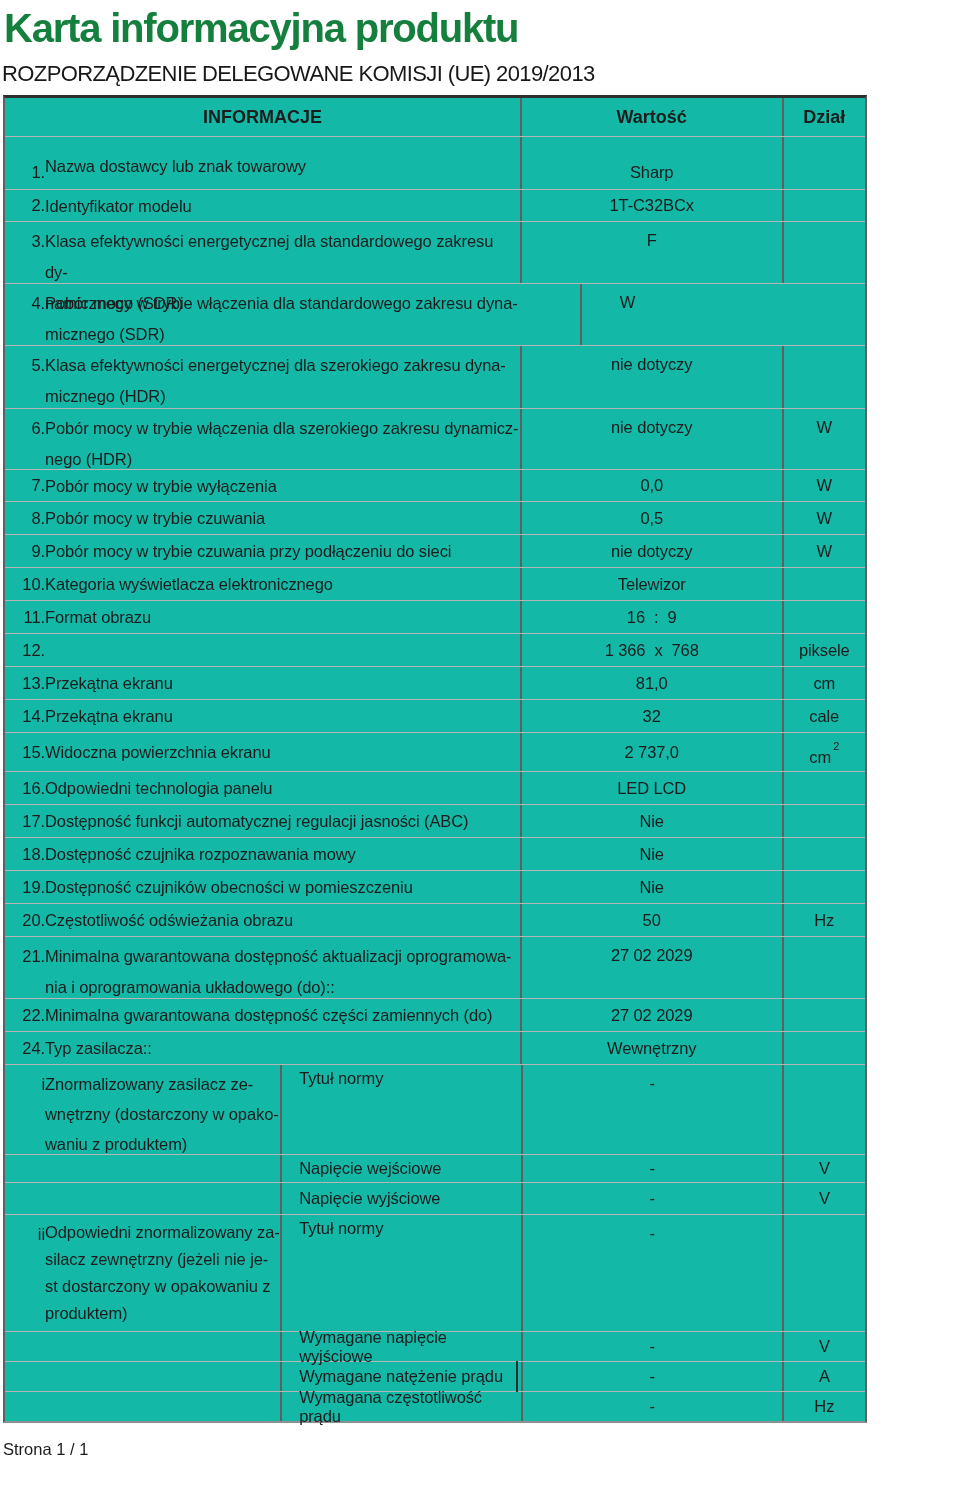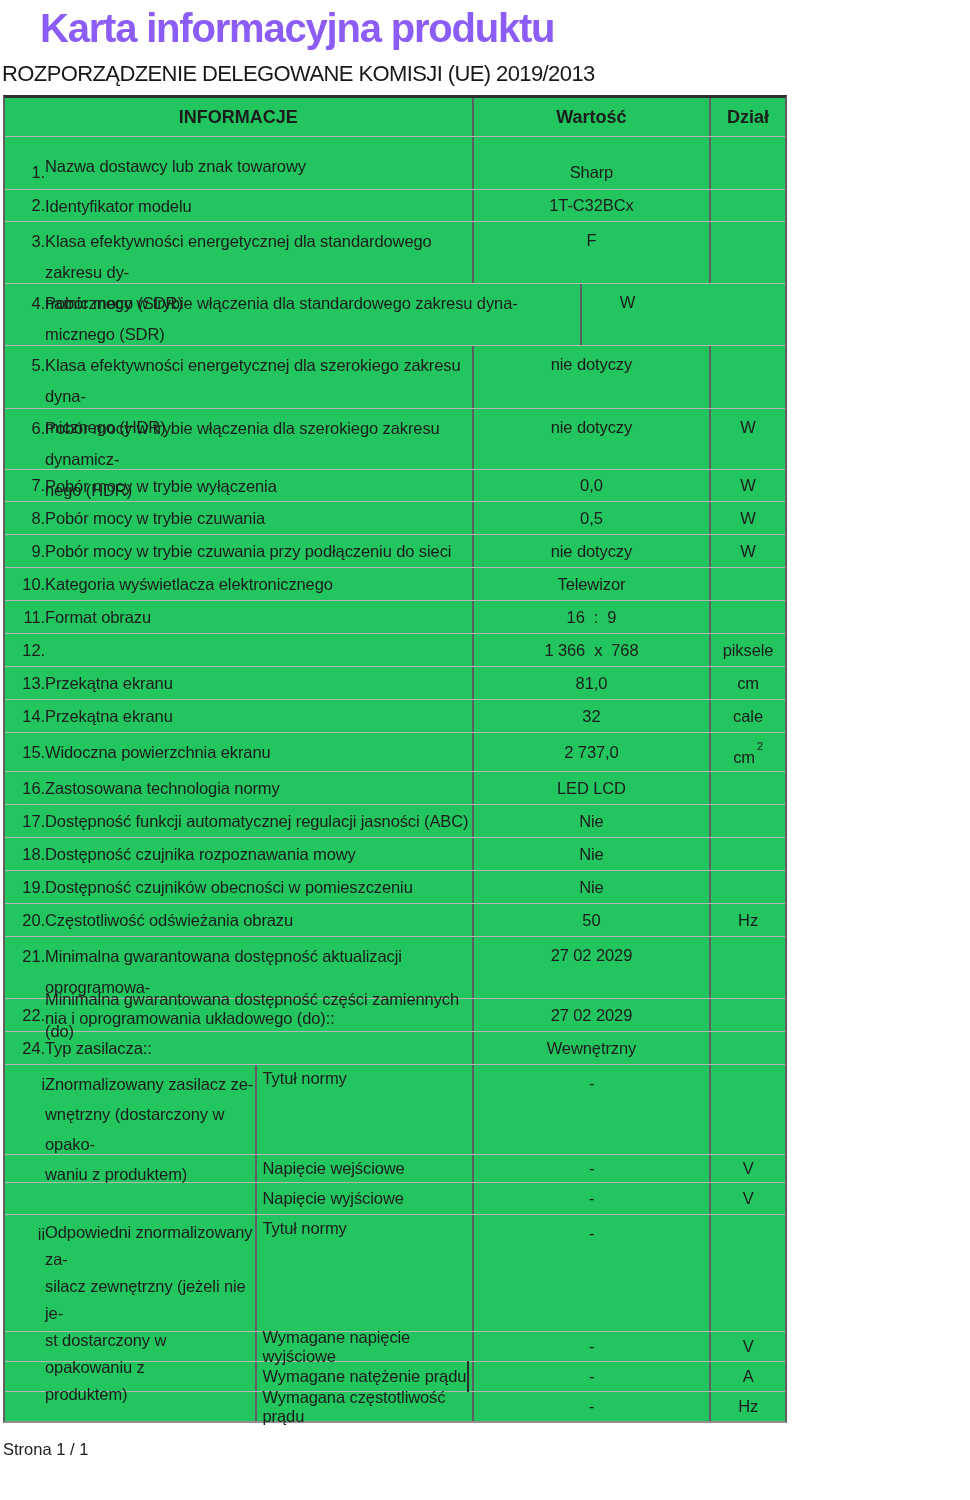--- a/index.html
+++ b/index.html
@@ -4,41 +4,41 @@
 <style>
   html,body{margin:0;padding:0;}
   body{
     width:970px;height:1500px;background:#ffffff;
     font-family:"Liberation Sans",sans-serif;color:#1c1c1c;
     -webkit-font-smoothing:antialiased;
   }
   .page{position:relative;width:970px;height:1500px;overflow:hidden;background:#fff;}
   .title{
     padding:5px 0 0 4px;font-size:40px;font-weight:700;
-    letter-spacing:-1.2px;line-height:46px;color:#8b5cf6;margin-left:36px;
+    letter-spacing:-1.2px;line-height:46px;color:#15803d;
   }
   .subtitle{
     margin:11px 0 0 2px;font-size:22px;font-weight:400;
     letter-spacing:-0.6px;line-height:24px;color:#181818;
   }
   .tbl{
-    margin:9px 0 0 3px;width:784px;box-sizing:border-box;
+    margin:9px 0 0 3px;width:864px;box-sizing:border-box;
     border-left:2px solid #606060;border-right:2px solid #606060;
     border-top:3px solid #2f2f2f;border-bottom:2px solid #8f8f8f;
-    background:#22c55e;
+    background:#14b8a6;
   }
   .row{display:flex;box-sizing:border-box;border-bottom:1px solid #b6b6b6;}
   .row:last-child{border-bottom:none;}
   .cell{
     box-sizing:border-box;display:flex;align-items:center;
     font-size:16.5px;letter-spacing:-0.1px;
   }
   .c-label{width:577px;border-right:2px solid #606060;}
   .c-desc{width:310px;border-right:2px solid #606060;}
-  .c-prop{width:267px;border-right:2px solid #606060;padding-left:6px;}
+  .c-prop{width:267px;border-right:2px solid #606060;padding-left:17px;}
   .c-value{width:292px;border-right:2px solid #606060;justify-content:center;white-space:pre-wrap;}
   .c-unit{width:91px;justify-content:center;}
   .num{flex:none;width:40px;text-align:right;}
   .lbl{white-space:pre-line;line-height:32px;}
   
   .head .cell{font-weight:700;font-size:18px;justify-content:center;letter-spacing:0;}
   
   .top .cell{align-items:flex-start;padding-top:4px;}
   .top .lbl{line-height:31px;}
   .top .num{line-height:31px;}
@@ -206,21 +206,21 @@
       <div class="cell c-value">2 737,0</div>
       <div class="cell c-unit sq">
           <span class="ub">cm</span>
           <sup class="usup">2</sup>
         </div>
     </div>
 
     <div class="row" style="height:33px">
       <div class="cell c-label">
           <span class="num">16.</span>
-          <span class="lbl">Zastosowana technologia normy</span>
+          <span class="lbl">Odpowiedni technologia panelu</span>
         </div>
       <div class="cell c-value">LED LCD</div>
       <div class="cell c-unit"></div>
     </div>
 
     <div class="row" style="height:33px">
       <div class="cell c-label">
           <span class="num">17.</span>
           <span class="lbl">Dostępność funkcji automatycznej regulacji jasności (ABC)</span>
         </div>

